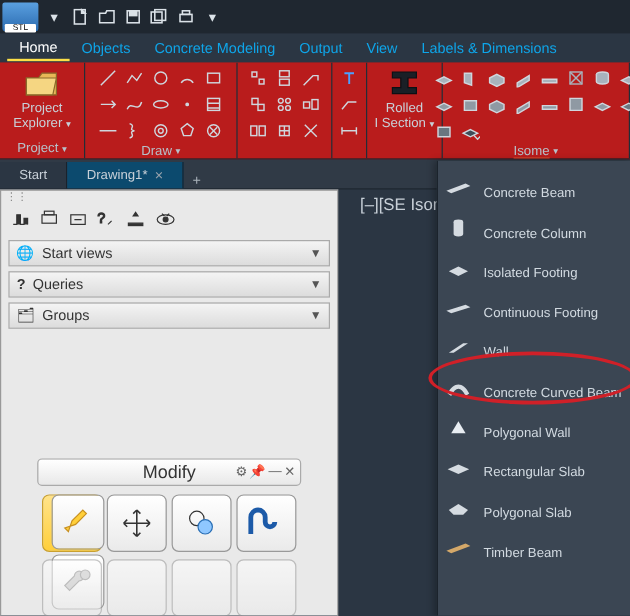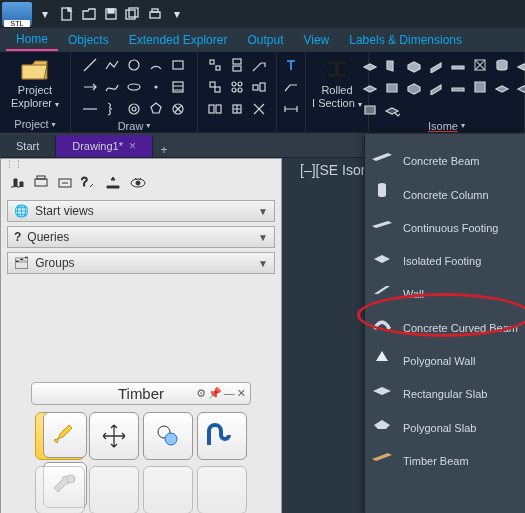--- a/index.html
+++ b/index.html
@@ -3,34 +3,34 @@
 <meta charset="utf-8">
 <style>
 html,body{margin:0;padding:0;background:#2b3643;color:#c8d0d8;font-family:"Segoe UI",Arial,sans-serif;font-size:12px;width:525px;height:513px;overflow:hidden}
 .qat{height:28px;background:#1f2730;display:flex;align-items:center;gap:0;padding:0 0 0 0}
 .logo{width:30px;height:24px;background:linear-gradient(#5aa0e0,#2b6bb0);margin:2px;border-radius:2px;position:relative}
 .logo::after{content:"STL";position:absolute;bottom:-1px;left:2px;right:2px;background:#fff;color:#000;font-size:7px;text-align:center;border-radius:1px}
 .qat .qi{width:20px;height:20px;display:flex;align-items:center;justify-content:center;color:#dbe2e8;margin:0 1px}
 .qat svg{stroke:#dbe2e8;fill:none;stroke-width:1.3}
 .menubar{height:24px;background:#2b3643;display:flex;align-items:center;padding:0 6px}
 .menu{padding:3px 10px;color:#0ea5e9}
-.menu.active{border-bottom:2px solid #ec4899;color:#0ea5e9}
+.menu.active{border-bottom:2px solid #fde047;color:#ffffff}
 .redline{display:inline-block;height:2px;background:#d04028}
-.ribbon{height:80px;background:#0f172a;display:flex;overflow:hidden;border-bottom:1px solid #1a222b}
+.ribbon{height:80px;background:#b91c1c;display:flex;overflow:hidden;border-bottom:1px solid #1a222b}
 .panel{display:flex;flex-direction:column;align-items:center;border-right:1px solid #232d37;padding:3px 4px 0}
 .panel-label{font-size:11px;color:#b7c0c9;height:16px;display:flex;align-items:center;gap:3px;margin-top:auto}
 .panel-label .arrow{font-size:8px}
 .bigbtn{display:flex;flex-direction:column;align-items:center;gap:1px;text-align:center;line-height:12px;font-size:11px;color:#c8d0d8;padding:0 2px}
 .bigbtn .ico{width:30px;height:28px;display:flex;align-items:center;justify-content:center}
 .grid-icons{display:grid;grid-template-columns:repeat(var(--cols,5),20px);grid-auto-rows:20px;gap:2px 2px}
 .grid-icons .ci{display:flex;align-items:center;justify-content:center}
 .grid-icons svg{stroke:#cfd6dd;fill:none;stroke-width:1.2}
 .tabsbar{height:24px;background:#303a46;display:flex;align-items:flex-end;border-bottom:1px solid #1a222b}
 .doctab{height:22px;padding:0 16px;display:flex;align-items:center;gap:6px;font-size:11px;color:#c8d0d8;border-right:1px solid #1a222b;background:#2b3643}
-.doctab.active{background:#4c1d95}
+.doctab.active{background:#0c4a6e}
 .close-x{color:#9aa4ad;font-size:12px}
 .newtab{width:22px;text-align:center;color:#aab3bb}
 .workarea{position:relative;height:357px;display:flex}
 .palette{width:280px;height:355px;background:#e9e9e9;border:1px solid #999;color:#333;display:flex;flex-direction:column;position:relative}
 .pal-hdr{display:flex;gap:8px;padding:6px 8px}
 .pal-hdr svg{stroke:#333;fill:#333}
 .acc{display:flex;align-items:center;gap:6px;background:linear-gradient(#f4f4f4,#dcdcdc);border:1px solid #aaa;margin:2px 6px;padding:3px 6px;font-size:12px;color:#333}
 .acc .chev{margin-left:auto;color:#555;font-size:10px}
 .modify-bar{display:flex;align-items:center;justify-content:center;gap:6px;background:linear-gradient(#fff,#e8e8e8);border:1px solid #aaa;border-radius:4px;margin:10px 30px 4px;padding:2px;font-size:15px;color:#333;position:relative}
 .modify-bar .ctl{position:absolute;right:4px;display:flex;gap:2px;font-size:11px;color:#666}
@@ -79,21 +79,21 @@
         <rect x="2" y="5" width="10" height="6"></rect>
         <rect x="4" y="2" width="6" height="3"></rect>
       </svg>
     </span>
   <span class="qi">▾</span>
 </div>
 
 <div class="menubar">
   <span class="menu active">Home</span>
   <span class="menu">Objects</span>
-  <span class="menu">Extended Explorer</span>
+  <span class="menu">Concrete Modeling</span>
   <span class="menu">Output</span>
   <span class="menu">View</span>
   <span class="menu">Labels &amp; Dimensions</span>
 </div>
 
 <div class="ribbon">
   <div class="panel" style="width:62px">
     <div class="bigbtn">
       <div class="ico">
           <svg width="30" height="24">
@@ -444,21 +444,21 @@
       </div>
     <div class="acc">
         <span>🗂</span>
         <span>Groups</span>
         <span class="chev">▼</span>
       </div>
 
     <div style="flex:1"></div>
 
     <div class="modify-bar">
-      <span>Timber</span>
+      <span>Modify</span>
       <span class="ctl">
         <span>⚙</span>
         <span>📌</span>
         <span>—</span>
         <span>✕</span>
       </span>
     </div>
     <div style="position:relative">
       <div class="side-tool" style="top:3px">
           <svg width="28" height="28">
@@ -521,36 +521,36 @@
           <svg width="24" height="18">
             <ellipse cx="12" cy="4" rx="4" ry="2" fill="#d5dbe1"></ellipse>
             <path d="M8 4v10a4 2 0 0 0 8 0V4" fill="#d5dbe1"></path>
           </svg>
         </span>
         <span>Concrete  Column</span>
       </div>
     <div class="dd-item">
         <span class="dico">
           <svg width="24" height="18">
+            <path d="M4 12l8-4 8 4-8 4z" fill="#d5dbe1"></path>
+          </svg>
+        </span>
+        <span>Isolated  Footing</span>
+      </div>
+    <div class="dd-item">
+        <span class="dico">
+          <svg width="24" height="18">
             <path d="M2 12l16-5 4 2-16 5z" fill="#d5dbe1"></path>
           </svg>
         </span>
         <span>Continuous  Footing</span>
       </div>
     <div class="dd-item">
         <span class="dico">
           <svg width="24" height="18">
-            <path d="M4 12l8-4 8 4-8 4z" fill="#d5dbe1"></path>
-          </svg>
-        </span>
-        <span>Isolated  Footing</span>
-      </div>
-    <div class="dd-item">
-        <span class="dico">
-          <svg width="24" height="18">
             <path d="M4 14l12-8 4 0-12 8z" fill="#d5dbe1"></path>
           </svg>
         </span>
         <span>Wall</span>
       </div>
     <div class="dd-item">
         <span class="dico">
           <svg width="24" height="18">
             <path d="M3 14c5-10 13-10 18 0l-3 2c-4-8-8-8-12 0z" fill="#d5dbe1"></path>
           </svg>

